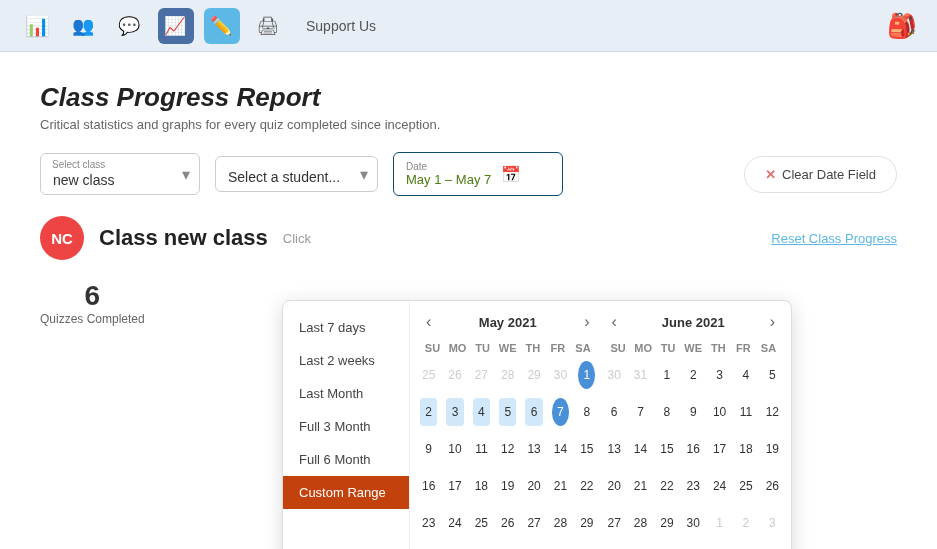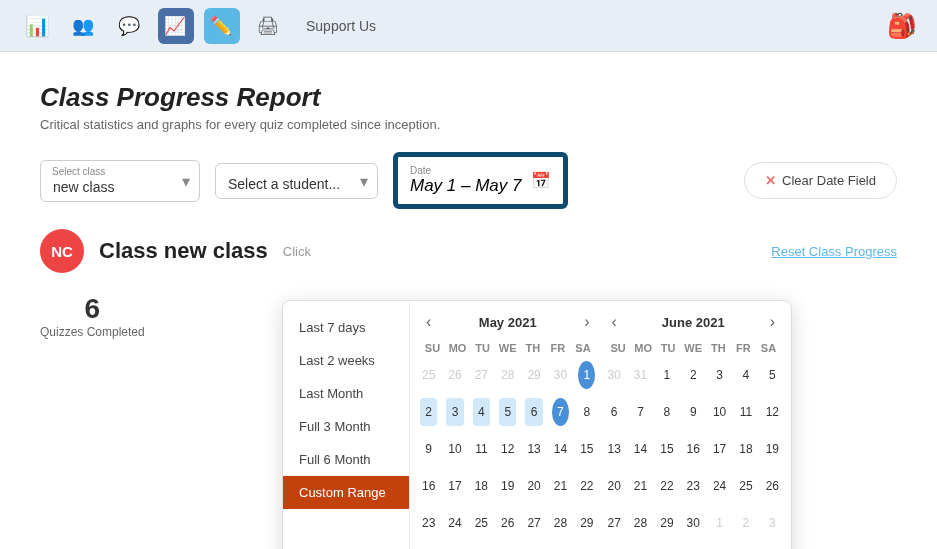--- a/index.html
+++ b/index.html
@@ -90,38 +90,38 @@
     .select-arrow {
       position: absolute;
       right: 10px;
       top: 50%;
       transform: translateY(-50%);
       color: #888;
       pointer-events: none;
     }
 
     .date-control {
-      border: 5px solid #0c4a6e;
+      border: 1px solid #0c4a6e;
       border-radius: 6px;
       padding: 8px 12px;
       font-size: 13px;
       color: #333;
       background: white;
       display: flex;
       align-items: center;
       gap: 10px;
       cursor: pointer;
       min-width: 170px;
     }
     .date-icon {
       color: #5cb8e4;
       font-size: 16px;
     }
     .date-label { font-size: 10px; color: #888; display: block; }
-    .date-value { font-size: 17px; color: #000000; display: block; font-weight: 500; font-style: italic; }
+    .date-value { font-size: 13px; color: #4d7c0f; display: block; font-weight: 500; }
 
     .clear-date-btn {
       border: 1px solid #e0e0e0;
       border-radius: 20px;
       padding: 10px 20px;
       font-size: 13px;
       color: #444;
       background: white;
       cursor: pointer;
       display: flex;

